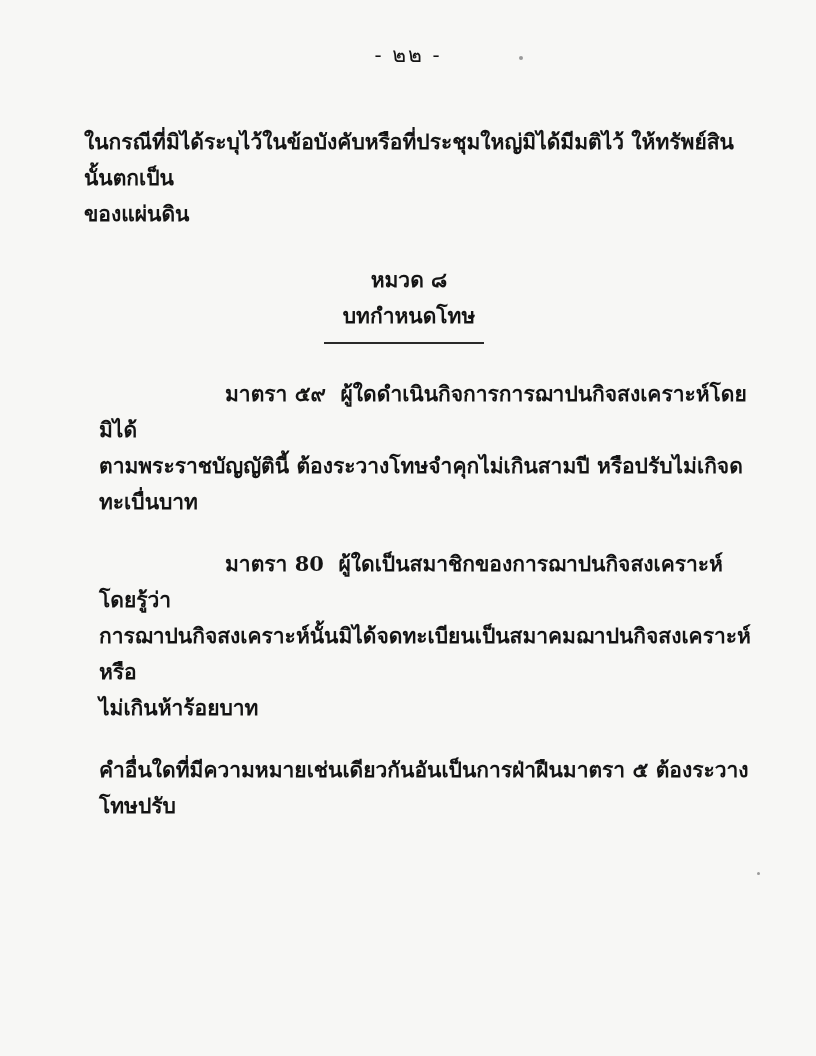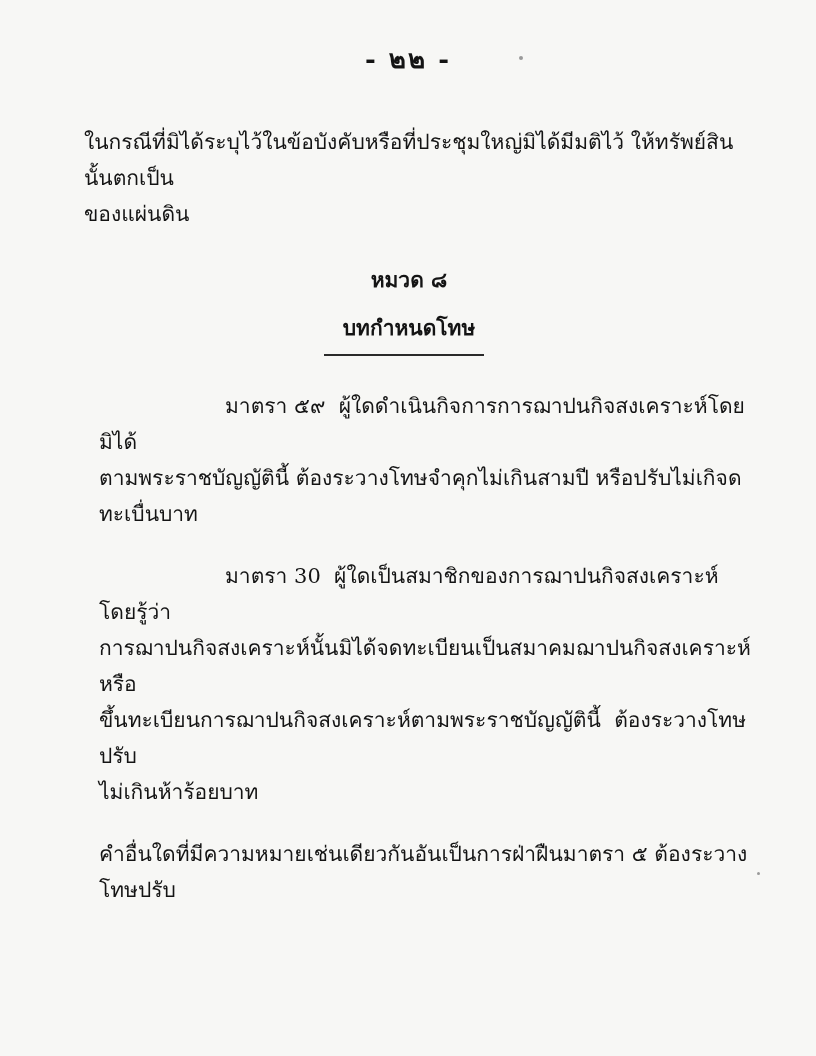--- a/index.html
+++ b/index.html
@@ -16,52 +16,51 @@
     color: #141414;
     font-family: "DejaVu Serif", "Liberation Serif", serif;
     overflow: hidden;
   }
   .page-number {
     position: absolute;
     top: 38px;
     left: 0;
     width: 100%;
     text-align: center;
-    font-size: 26px;
+    font-size: 21px;
     letter-spacing: 2px;
-    font-weight: bold;
+    font-weight: normal;
   }
   .speck {
     position: absolute;
     background: #9a9a9a;
     border-radius: 50%;
   }
   .speck-1 { top: 56px; left: 519px; width: 4px; height: 4px; }
   .speck-2 { top: 872px; left: 757px; width: 3px; height: 3px; }
   .content {
     position: absolute;
     top: 124px;
     left: 84px;
     width: 676px;
     font-size: 21px;
     line-height: 36px;
   }
   .para { margin: 0; }
   .line {
     white-space: pre-wrap;
-    font-weight: normal; 
+    font-weight: bold; 
   }
   .chapter {
     width: 650px;
     margin-top: 30px;
     text-align: center;
   }
   .chapter-title, .chapter-subtitle {
     font-weight: bold;
-    margin-top: 12px;
   }
   .chapter-rule {
     width: 160px;
     height: 0;
     border-top: 2px solid #2a2a2a;
     margin: 8px 0 0 240px;
   }
   .section { margin-top: 26px; margin-left: 15px; }
   .section.first { margin-top: 32px; }
   .indent { text-indent: 126px; }
@@ -88,23 +87,22 @@
       <div class="chapter-subtitle line">บทกำหนดโทษ</div>
       <div class="chapter-rule"></div>
     </div>
 
     <div class="para section first">
       <div class="line indent">มาตรา ๕๙  ผู้ใดดำเนินกิจการการฌาปนกิจสงเคราะห์โดยมิได้</div>
       <div class="line">ตามพระราชบัญญัตินี้ ต้องระวางโทษจำคุกไม่เกินสามปี หรือปรับไม่เกิจดทะเบื่นบาท</div>
     </div>
 
     <div class="para section">
-      <div class="line indent">มาตรา 30  ผู้ใดเป็นสมาชิกของการฌาปนกิจสงเคราะห์ โดยรู้ว่า</div>
+      <div class="line indent">มาตรา 80  ผู้ใดเป็นสมาชิกของการฌาปนกิจสงเคราะห์ โดยรู้ว่า</div>
       <div class="line">การฌาปนกิจสงเคราะห์นั้นมิได้จดทะเบียนเป็นสมาคมฌาปนกิจสงเคราะห์หรือ</div>
-      <div class="line">ขึ้นทะเบียนการฌาปนกิจสงเคราะห์ตามพระราชบัญญัตินี้  ต้องระวางโทษปรับ</div>
       <div class="line">ไม่เกินห้าร้อยบาท</div>
     </div>
 
     <div class="para section">
       <div class="line">คำอื่นใดที่มีความหมายเช่นเดียวกันอันเป็นการฝ่าฝืนมาตรา ๕ ต้องระวางโทษปรับ</div>
 
     </div>
 
   </div>
 </div>

